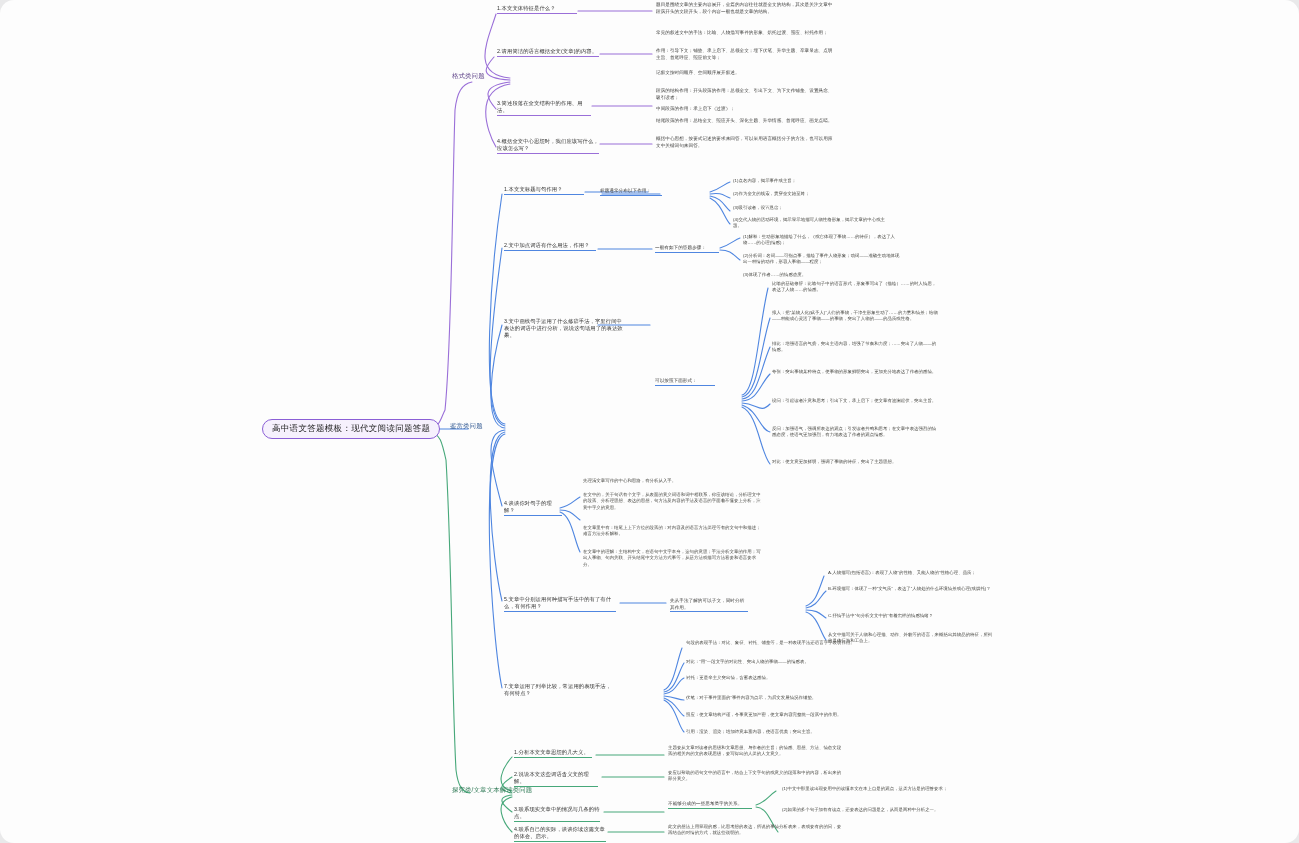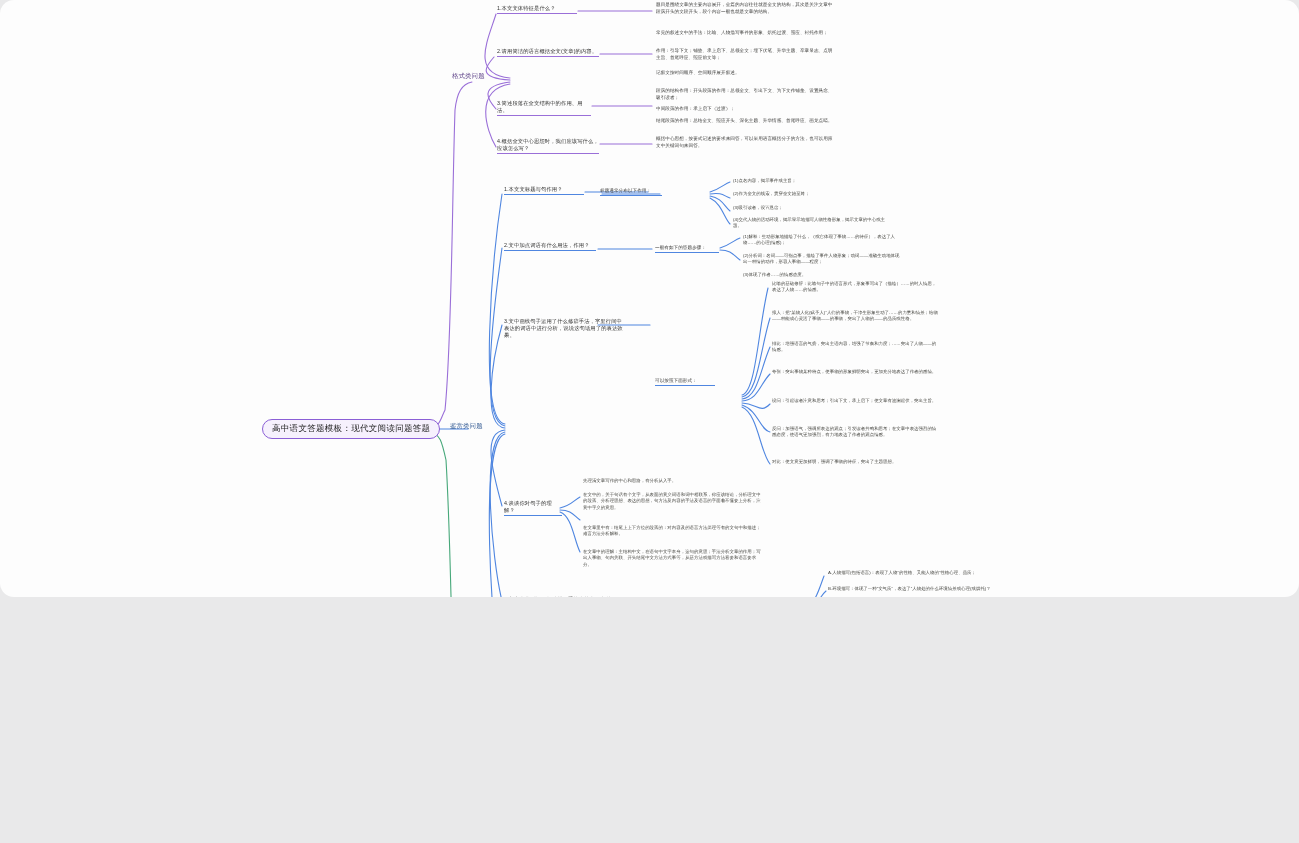--- a/index.html
+++ b/index.html
@@ -4,21 +4,21 @@
 <style>
   html, body {
     margin: 0;
     padding: 0;
     background: #e9e9ea;
     font-family: "Liberation Sans", "DejaVu Sans", sans-serif;
   }
   #canvas {
     position: relative;
     width: 1299px;
-    height: 597px;
+    height: 843px;
     background: #fdfdfd;
     border-radius: 14px;
     overflow: hidden;
   }
   #edges {
     position: absolute;
     left: 0; top: 0;
     width: 1299px;
     height: 843px;
     pointer-events: none;

